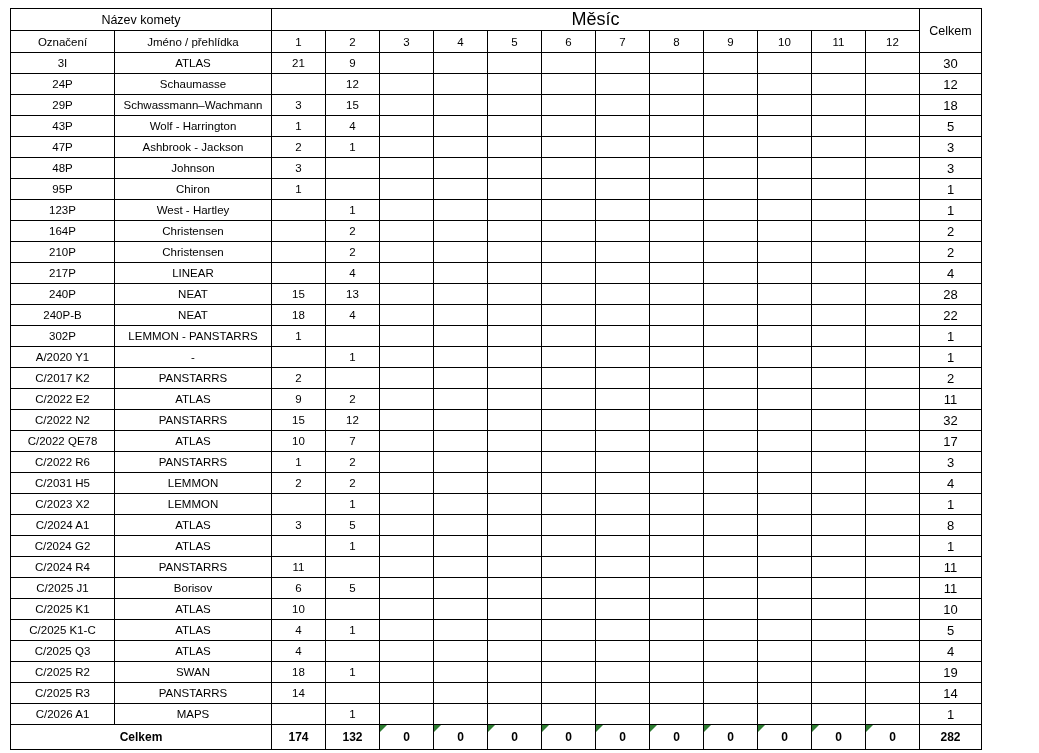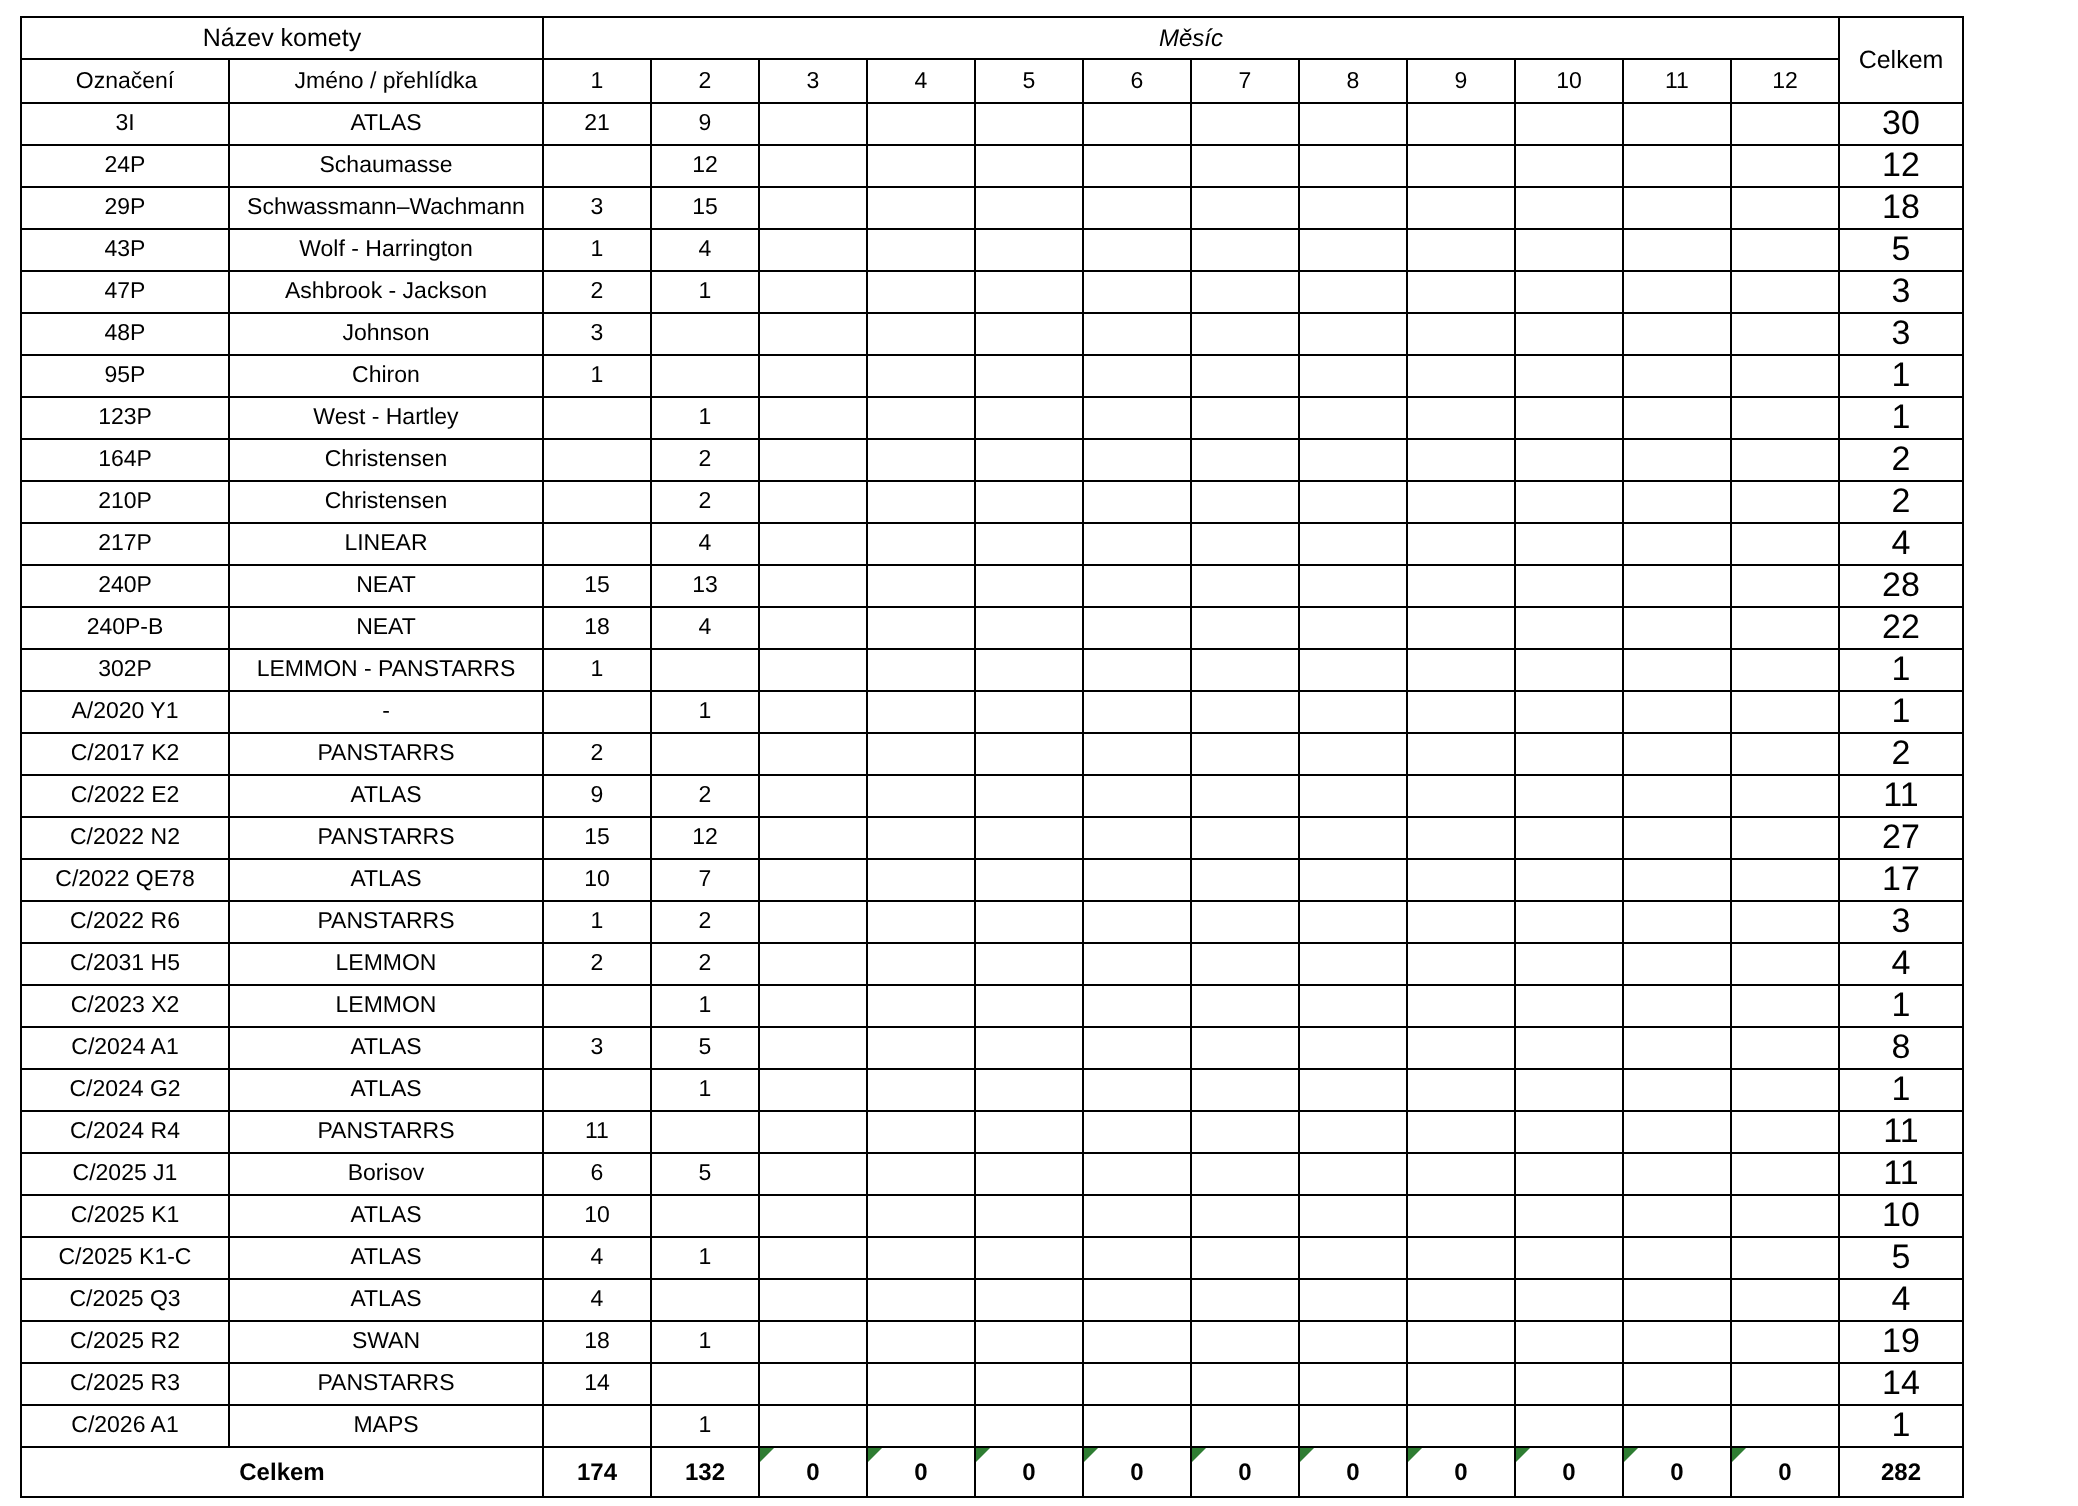--- a/index.html
+++ b/index.html
@@ -43,39 +43,38 @@
   col.c-month { width: 54px; }
   col.c-total { width: 62px; }
 
   .hdr-top-name {
     font-weight: bold;
     font-size: 12.5px;
     height: 26px;
   }
   .hdr-top-month {
     font-weight: bold;
-    font-size: 12px;
+    font-size: 18px;
     height: 26px;
-    font-style: italic;
   }
   .hdr-total {
     font-weight: bold;
     font-size: 12.5px;
   }
   .hdr-sub {
     font-size: 11.5px;
     height: 22px;
     padding-left: 28px;
   }
   .hdr-monthnum {
     font-size: 11.5px;
   }
   .row-total-cell {
     font-weight: bold;
-    font-size: 17px;
+    font-size: 13px;
   }
   tr.sum-row td {
     font-weight: bold;
     height: 24px;
     font-size: 12px;
   }
   td.sum-label {
     font-weight: bold;
   }
   
@@ -434,21 +433,21 @@
           <td></td>
           <td></td>
           <td></td>
           <td></td>
           <td></td>
           <td></td>
           <td></td>
           <td></td>
           <td></td>
           <td></td>
-          <td class="row-total-cell">27</td>
+          <td class="row-total-cell">32</td>
         </tr>
         <tr>
           <td>C/2022 QE78</td>
           <td>ATLAS</td>
           <td>10</td>
           <td>7</td>
           <td></td>
           <td></td>
           <td></td>
           <td></td>

